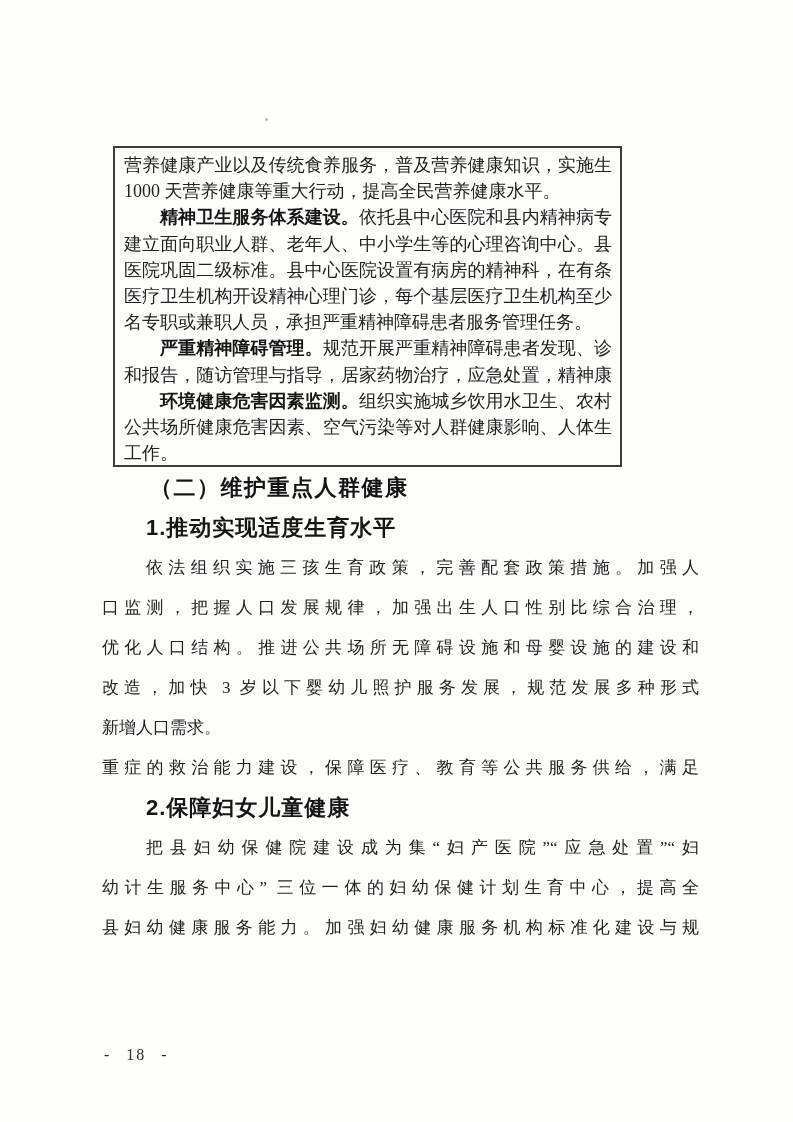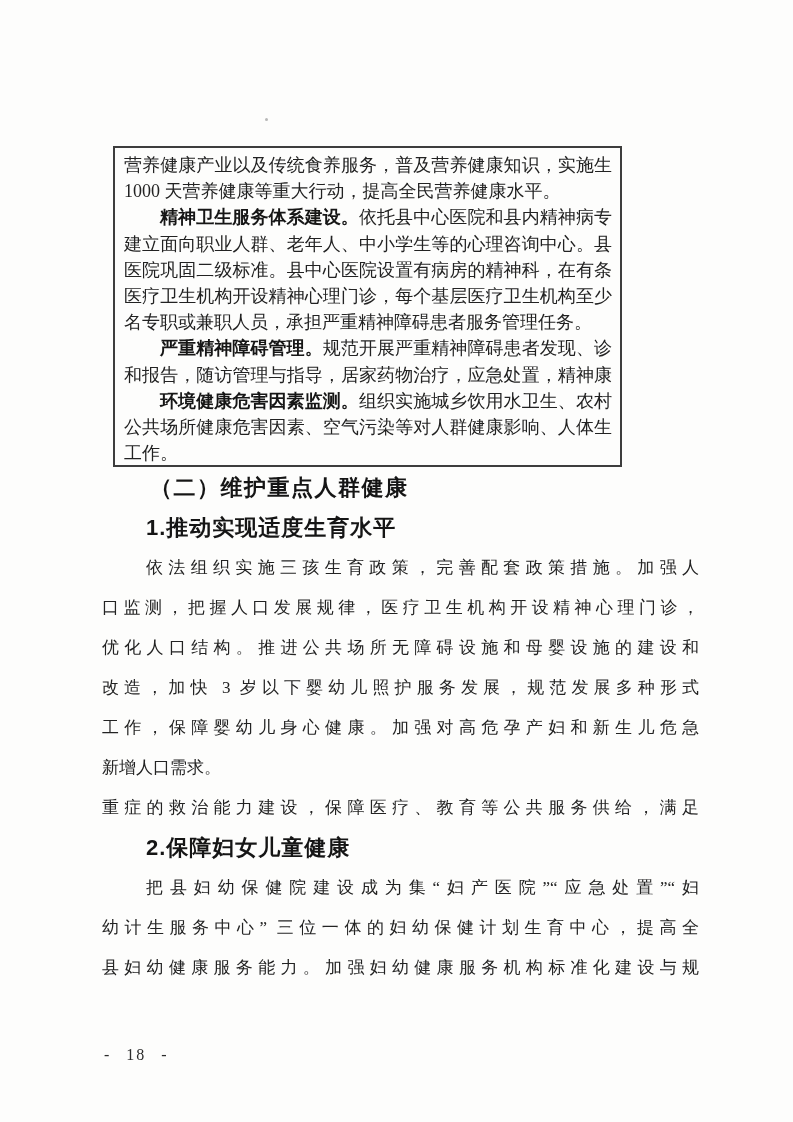--- a/index.html
+++ b/index.html
@@ -69,24 +69,23 @@
     <div class="bline"><span>和报告，随访管理与指导，居家药物治疗，应急处置，精神康复等。</span></div>
     <div class="bline indent fill"><span class="runin">环境健康危害因素监测。</span><span>组织实施城乡饮用水卫生、农村环境卫生、</span></div>
     <div class="bline fill"><span>公共场所健康危害因素、空气污染等对人群健康影响、人体生物等监测</span></div>
     <div class="bline"><span>工作。</span></div>
   </div>
 
   <div class="content">
     <div class="h1">（二）维护重点人群健康</div>
     <div class="h2">1.推动实现适度生育水平</div>
     <div class="pline indent fill">依法组织实施三孩生育政策，完善配套政策措施。加强人</div>
-    <div class="pline fill">口监测，把握人口发展规律，医疗卫生机构开设精神心理门诊，</div>
+    <div class="pline fill">口监测，把握人口发展规律，加强出生人口性别比综合治理，</div>
     <div class="pline fill">优化人口结构。推进公共场所无障碍设施和母婴设施的建设和</div>
     <div class="pline fill">改造，加快 3 岁以下婴幼儿照护服务发展，规范发展多种形式</div>
-    <div class="pline fill">工作，保障婴幼儿身心健康。加强对高危孕产妇和新生儿危急</div>
     <div class="pline">新增人口需求。</div>
     <div class="pline fill">重症的救治能力建设，保障医疗、教育等公共服务供给，满足</div>
     <div class="h2">2.保障妇女儿童健康</div>
     <div class="pline indent fill">把县妇幼保健院建设成为集“妇产医院”“应急处置”“妇</div>
     <div class="pline fill">幼计生服务中心” 三位一体的妇幼保健计划生育中心，提高全</div>
     <div class="pline fill">县妇幼健康服务能力。加强妇幼健康服务机构标准化建设与规</div>
   </div>
 
   <div class="pagenum">- 18 -</div>
 

